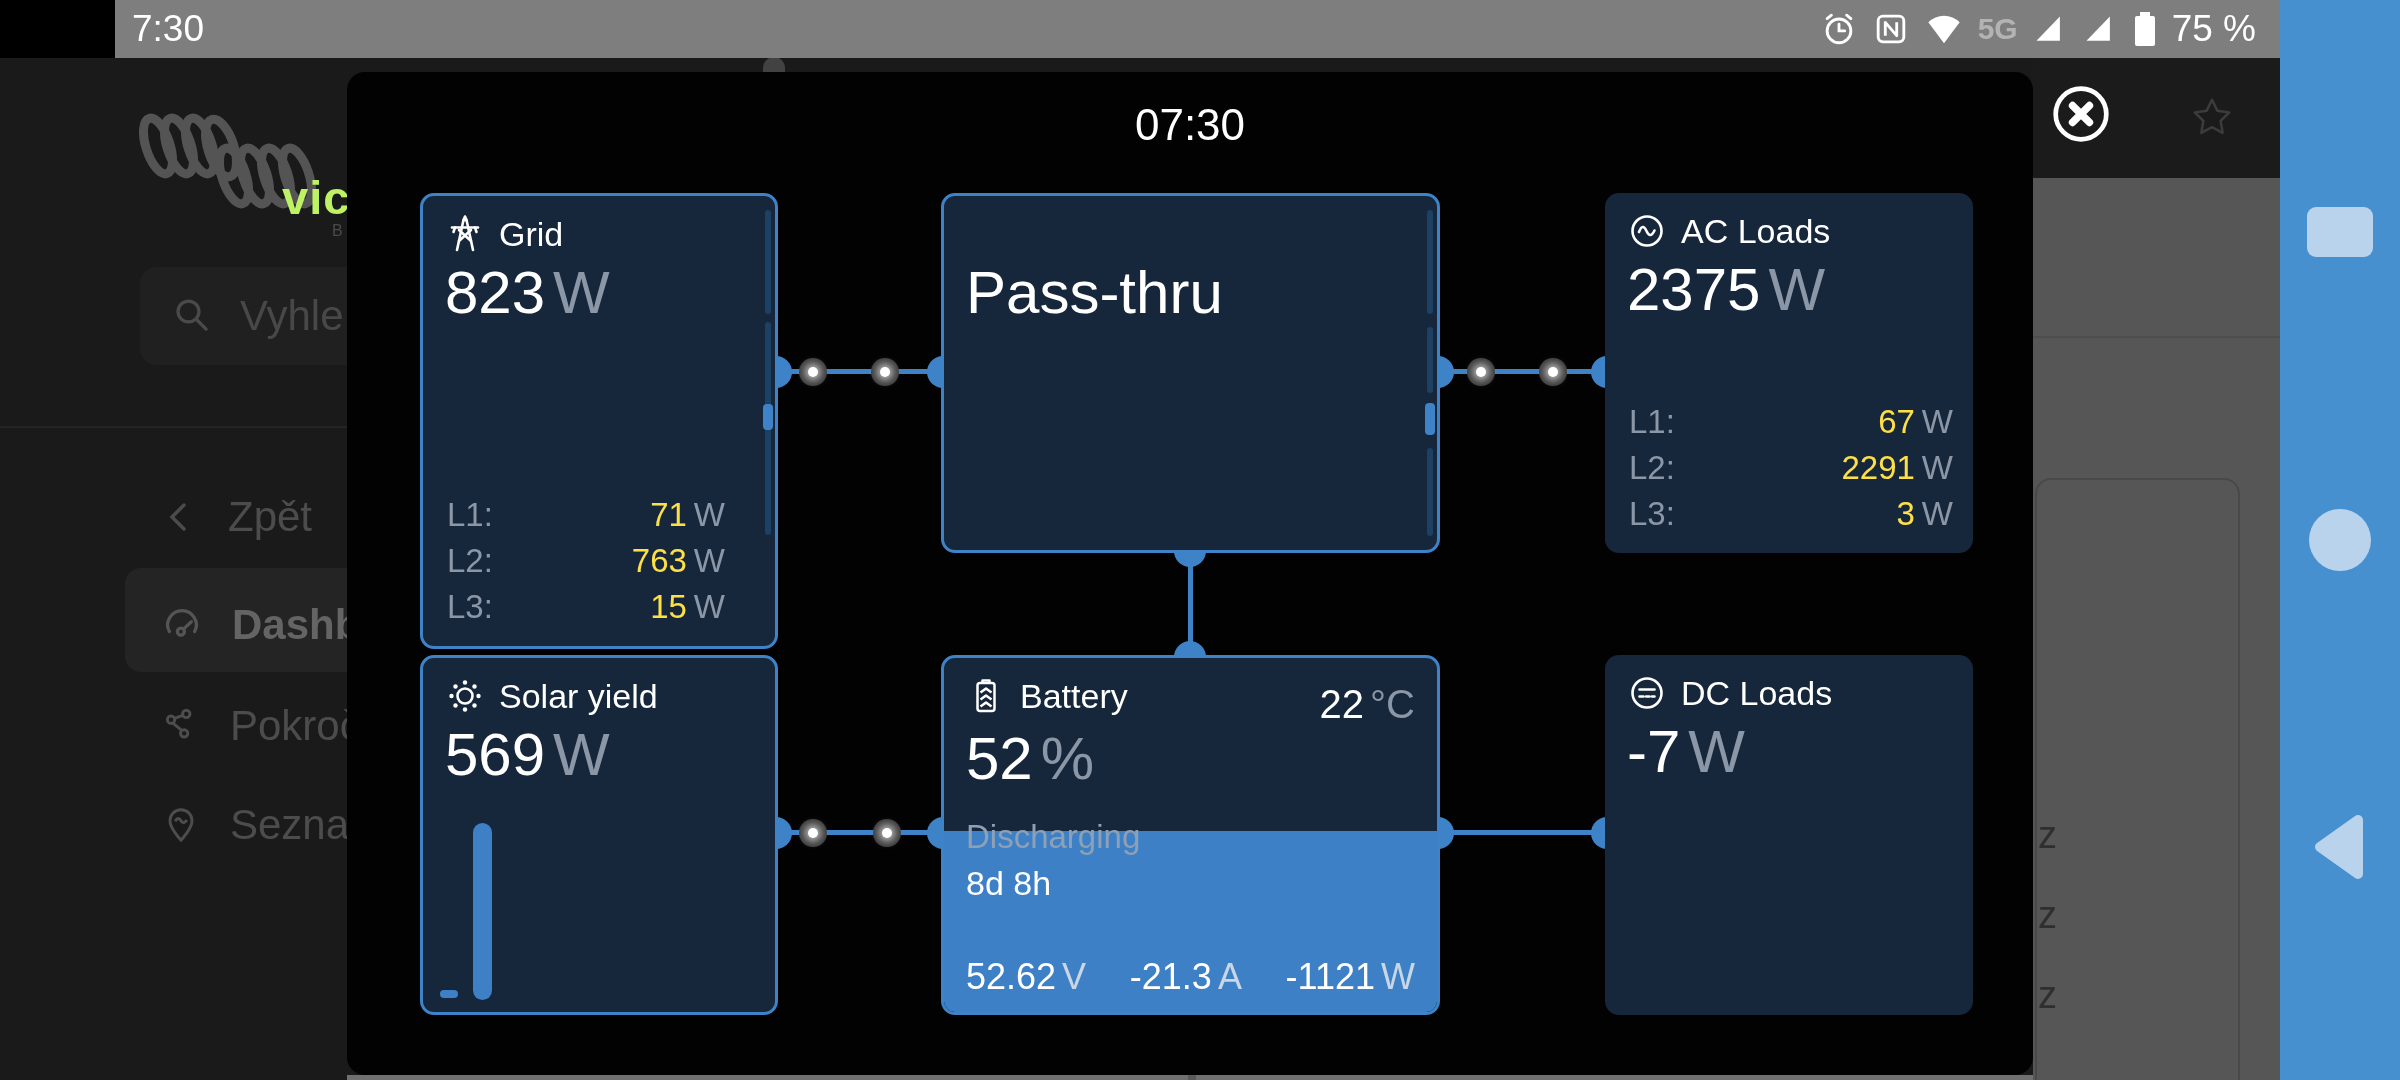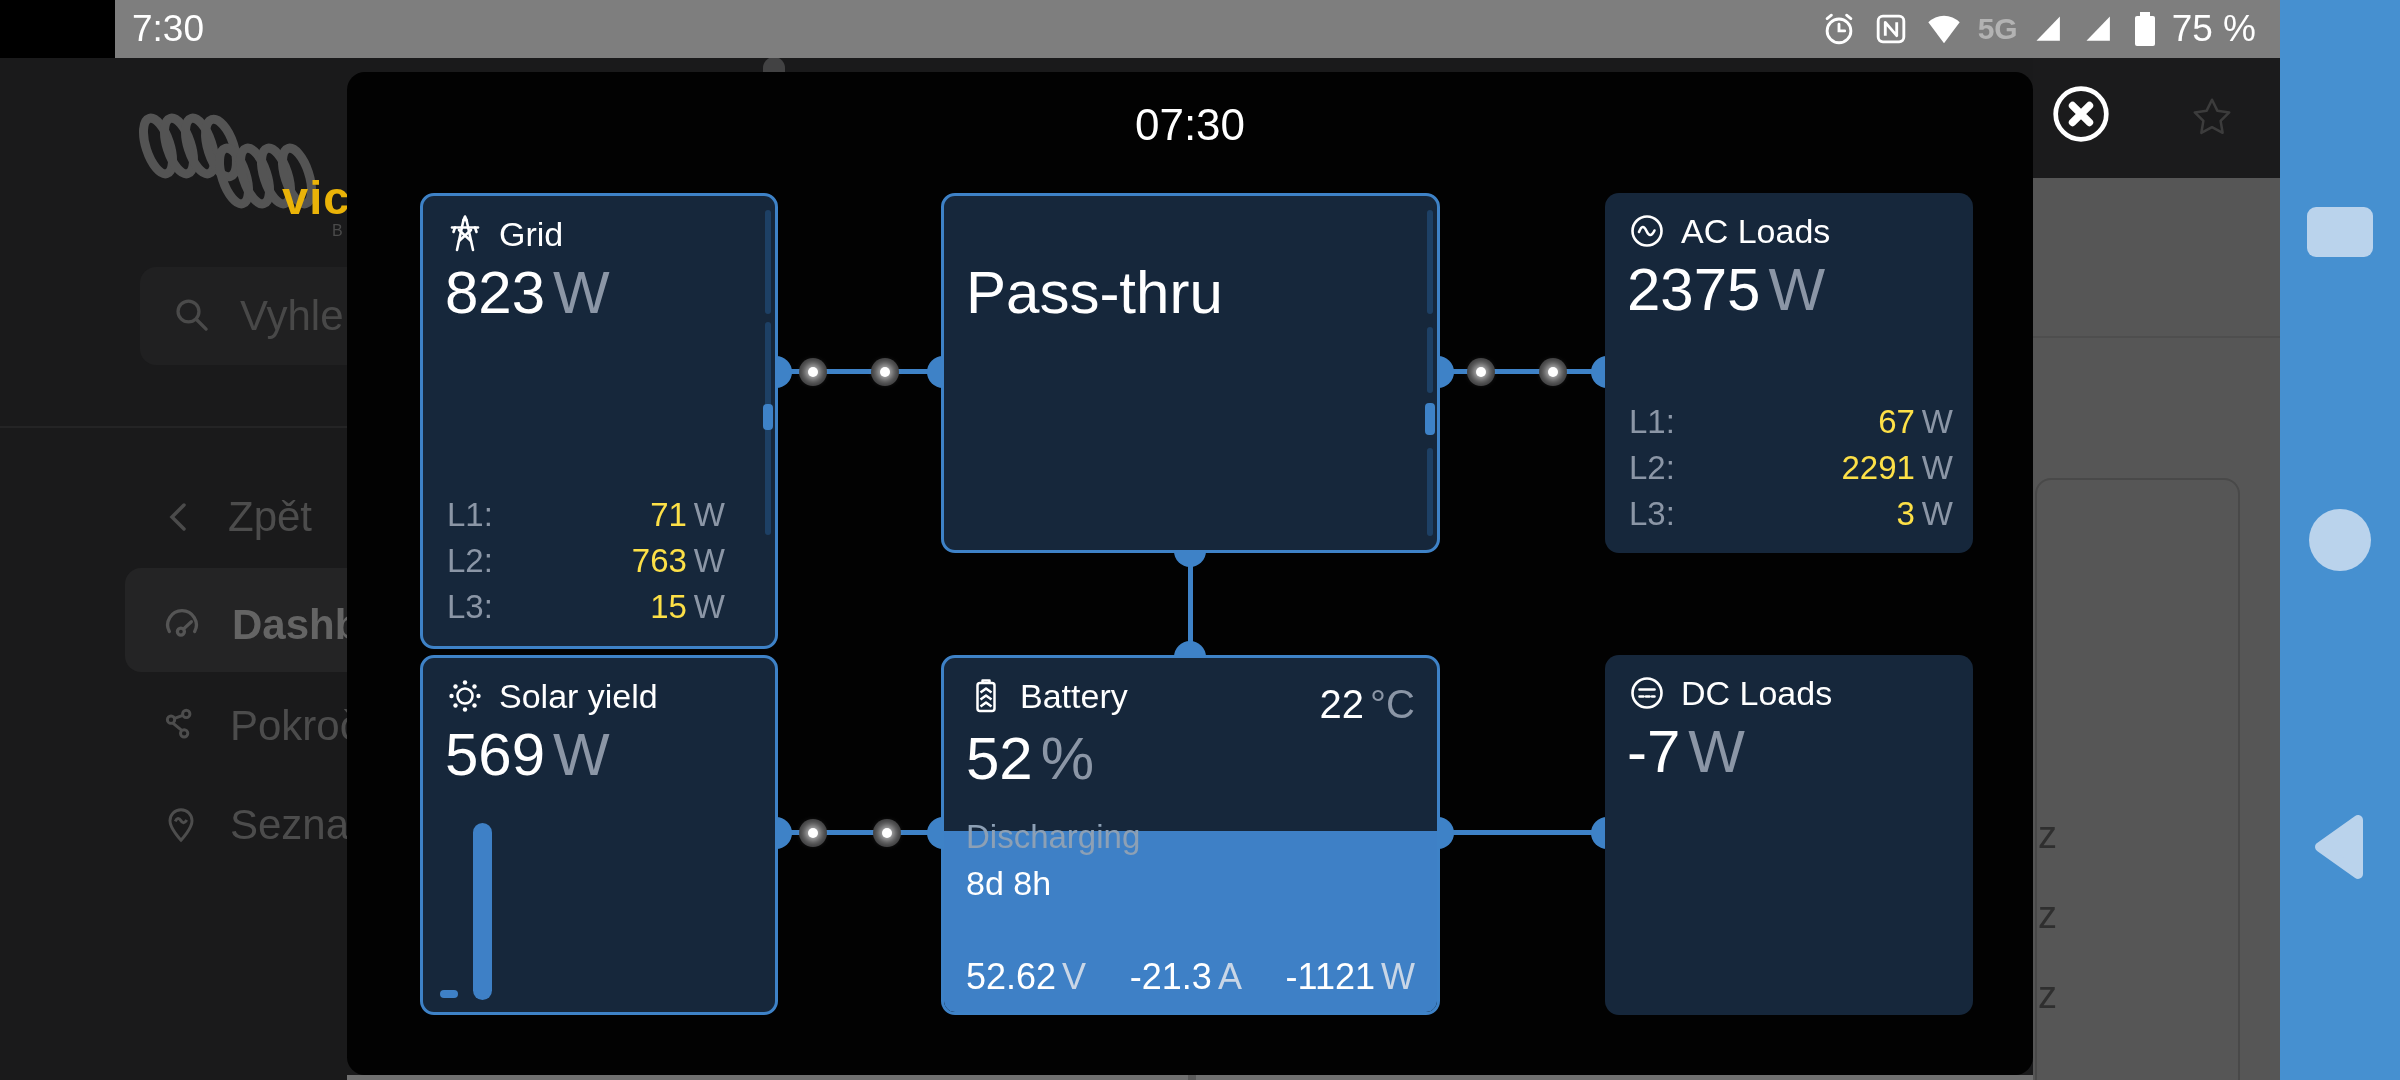--- a/index.html
+++ b/index.html
@@ -18,21 +18,21 @@
   .navbtn{position:absolute;left:50%;transform:translateX(-50%);}
   
   #appdim{position:absolute;left:0;top:58px;width:2280px;height:1022px;background:#1a1a1b;}
   #sidebar{position:absolute;left:0;top:58px;width:347px;height:1022px;background:#1a1a1b;overflow:hidden;color:#4c4c4c;}
   .sb-row{position:absolute;height:60px;display:flex;align-items:center;font-size:42px;white-space:nowrap;}
   .sb-row .txt{margin-left:28px;}
   #sb-highlight{position:absolute;left:125px;top:510px;width:270px;height:104px;background:#242425;border-radius:16px;}
   #sb-search{position:absolute;left:140px;top:209px;width:260px;height:98px;background:#202021;border-radius:16px;}
   #sb-search-ph{position:absolute;left:240px;top:209px;height:98px;line-height:98px;font-size:42px;color:#484848;}
   #sb-divider{position:absolute;left:0;top:368px;width:347px;height:2px;background:#242425;}
-  #brand-txt{position:absolute;left:282px;top:112px;font-size:47px;font-weight:bold;color:#eab308;letter-spacing:1px;}
+  #brand-txt{position:absolute;left:282px;top:112px;font-size:47px;font-weight:bold;color:#bef264;letter-spacing:1px;}
   #brand-sub{position:absolute;left:332px;top:164px;font-size:16px;color:#4a4a4a;}
   
   #rs-header{position:absolute;left:2033px;top:58px;width:247px;height:120px;background:#1b1b1c;}
   #rs-content{position:absolute;left:2033px;top:178px;width:247px;height:902px;background:#565656;}
   #rs-seam{position:absolute;left:2033px;top:336px;width:247px;height:2px;background:#4e4e4e;}
   #rs-card{position:absolute;left:2035px;top:478px;width:201px;height:640px;border:2px solid #494949;border-radius:16px;}
   .rs-z{position:absolute;left:2038px;font-size:38px;color:#2f2f2f;}
   #bottomstrip{position:absolute;left:347px;top:1075px;width:1686px;height:5px;background:#707070;}
   #bottomdiv{position:absolute;left:1188px;top:1075px;width:8px;height:5px;background:#5a5a5a;}
   

